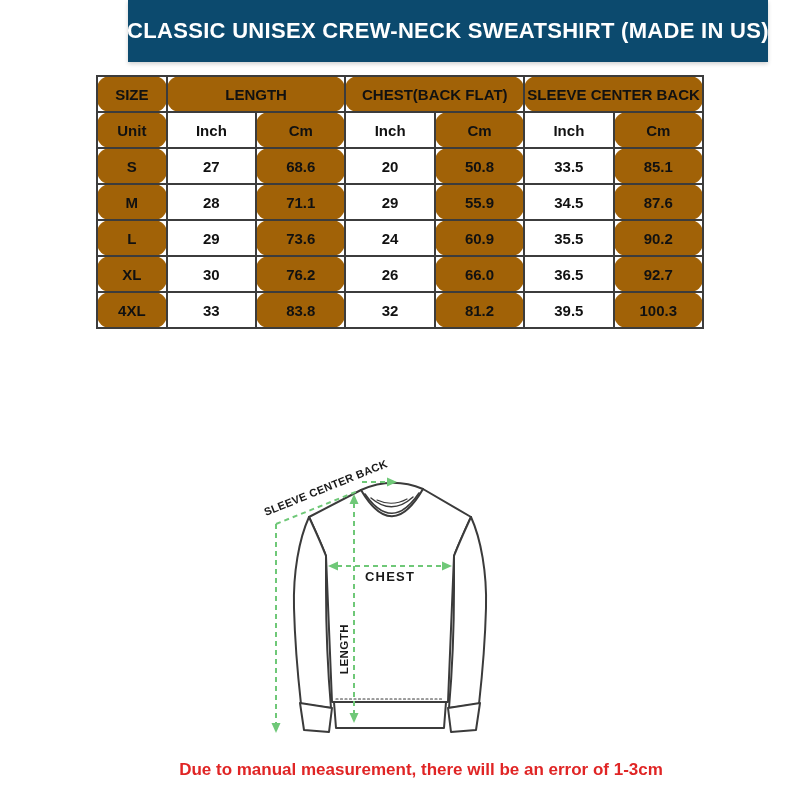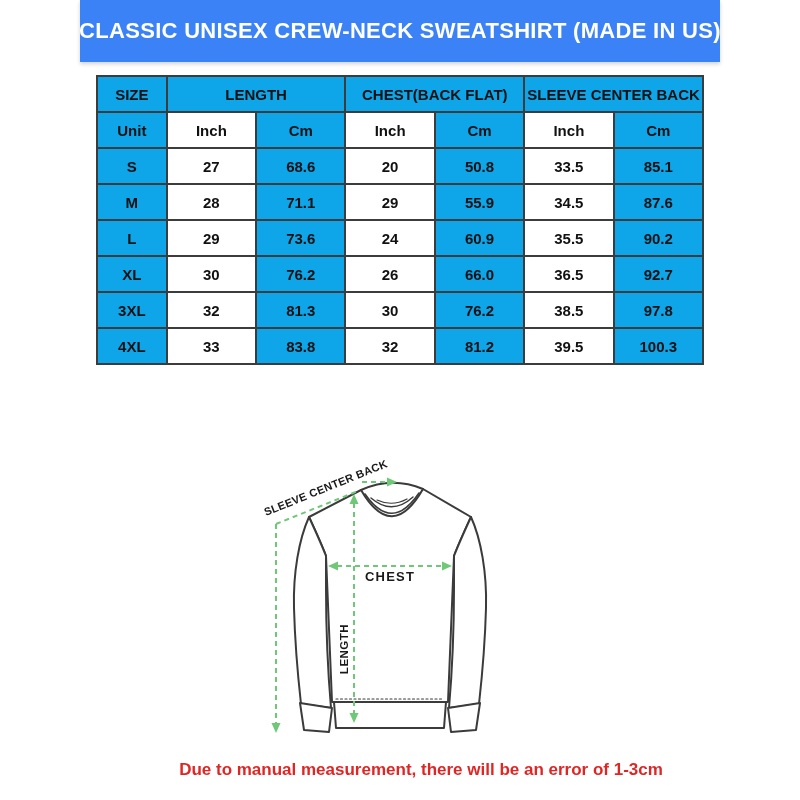--- a/index.html
+++ b/index.html
@@ -18,32 +18,32 @@
   }
   table.size-chart{
     position:absolute;left:96px;top:75px;width:608px;
     border-collapse:collapse;table-layout:fixed;
     font-size:15px;font-weight:bold;color:#111111;
   }
   table.size-chart th,table.size-chart td{
     border:2px solid #3c3c3c;height:34px;text-align:center;
     padding:0;background:#ffffff;
   }
-  table.size-chart .shade{background:#0ea5e9;}
+  table.size-chart .shade{background:#a16207;border-radius:13px;}
   .diagram{position:absolute;left:258px;top:453px;width:280px;height:310px;}
   .note{
     position:absolute;left:0;top:760px;width:800px;text-align:center;
     font-size:17px;font-weight:bold;color:#e02525;padding-left:21px;
   }
   svg text{font-family:"Liberation Sans",sans-serif;fill:#1a1a1a;font-weight:bold;}
 </style>
 </head>
 <body>
 
-<div class="banner" style="background:#3b82f6;">
+<div class="banner" style="background:#0c4a6e;margin-left:48px;">
   <h1>CLASSIC UNISEX CREW-NECK SWEATSHIRT (MADE IN US)</h1>
 </div>
 
 <table class="size-chart">
   <colgroup>
     <col style="width:11.5%">
       <col style="width:14.75%">
       <col style="width:14.75%">
     <col style="width:14.75%">
       <col style="width:14.75%">
@@ -98,29 +98,20 @@
       <tr>
         <td class="shade">XL</td>
         <td>30</td>
         <td class="shade">76.2</td>
         <td>26</td>
         <td class="shade">66.0</td>
         <td>36.5</td>
         <td class="shade">92.7</td>
       </tr>
       <tr>
-        <td class="shade">3XL</td>
-        <td>32</td>
-        <td class="shade">81.3</td>
-        <td>30</td>
-        <td class="shade">76.2</td>
-        <td>38.5</td>
-        <td class="shade">97.8</td>
-      </tr>
-      <tr>
         <td class="shade">4XL</td>
         <td>33</td>
         <td class="shade">83.8</td>
         <td>32</td>
         <td class="shade">81.2</td>
         <td>39.5</td>
         <td class="shade">100.3</td>
       </tr>
     </tbody>
 </table>

